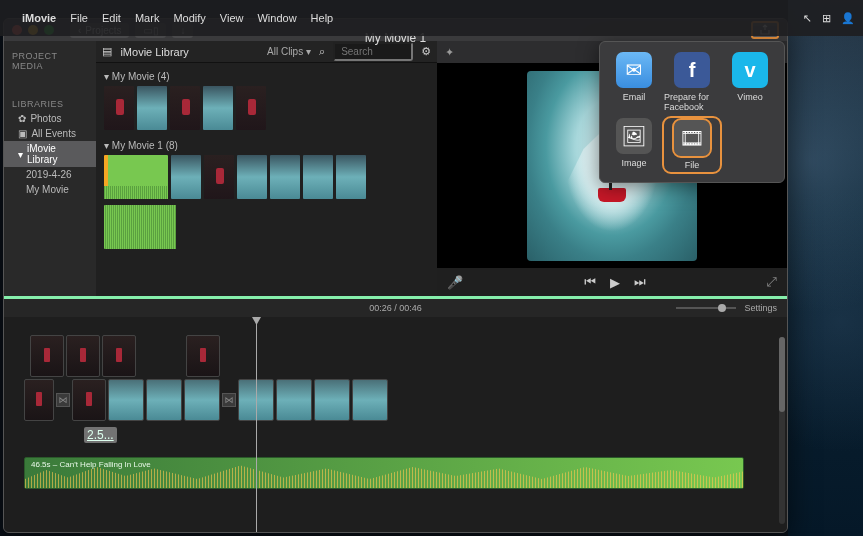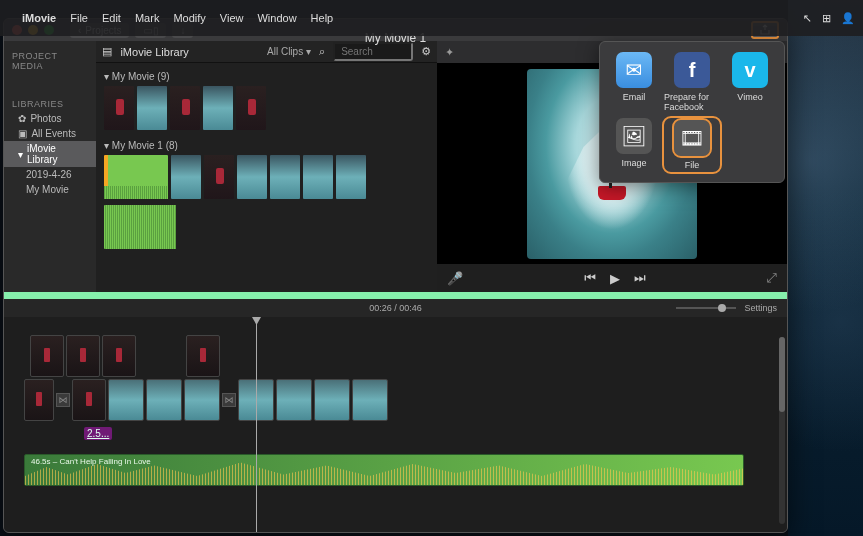--- a/index.html
+++ b/index.html
@@ -29,21 +29,21 @@
   .traffic { display: flex; gap: 6px; padding-left: 8px; }
   .traffic span { width: 10px; height: 10px; border-radius: 50%; }
   .tr-red{background:#ff5f57}.tr-yel{background:#ffbd2e}.tr-grn{background:#28c940}
   .title { position: absolute; left: 50%; transform: translateX(-50%); font-size: 12px; color: #ddd; margin-top: 16px; }
   .tb-left { display:flex; gap:6px; margin-left:16px; align-items:center; }
   .tb-btn { background:#4a4a4c; color:#ccc; padding:2px 8px; border-radius:3px; font-size:10px; display:flex; align-items:center; gap:4px; }
   .tb-right { margin-left:auto; margin-right:8px; display:flex; gap:6px; }
   .share-btn { width:28px; height:18px; background:#5a5a5c; border-radius:3px; display:flex; align-items:center; justify-content:center; border:2px solid #e8923e; }
 
   
-  .top { flex: 0 0 258px; display:flex; border-bottom:7px solid #86efac; }
+  .top { flex: 0 0 258px; display:flex; border-bottom:3px solid #86efac; }
 
   .sidebar { width: 92px; background:#292929; padding:6px 0; font-size:10px; }
   .sidebar .hdr { color:#888; padding:4px 8px 2px; font-size:9px; letter-spacing:.5px; }
   .sidebar .itm { padding:2px 8px 2px 14px; color:#bbb; display:flex; align-items:center; gap:4px; }
   .sidebar .itm.sel { background:#5a5a5c; color:#fff; }
 
   .browser { flex:1; background:#202020; display:flex; flex-direction:column; }
   .tabs { height:22px; background:#2d2d2f; display:flex; align-items:center; gap:2px; padding-left:6px; }
   .tabs .tab { padding:3px 10px; color:#aaa; font-size:10px; border-radius:3px; }
   .tabs .tab.active { background:#5e5e60; color:#fff; }
@@ -101,21 +101,21 @@
   .playhead::before{content:"";position:absolute;top:0;left:-4px;width:9px;height:8px;background:#aaa;clip-path:polygon(0 0,100% 0,50% 100%);}
   
   .tl-row { display:flex; gap:2px; margin-bottom:2px; align-items:flex-end; }
   .tclip { height:42px; border:1px solid #444; border-radius:2px; background:#333; }
   .tclip.dark { background:linear-gradient(180deg,#2a2020,#1a1416); position:relative;}
   .tclip.dark::after{content:"";position:absolute;left:40%;top:30%;width:6px;height:14px;background:#a82838;border-radius:1px;}
   .tclip.ice { background:linear-gradient(180deg,#4a7078,#6db0b8 50%,#4a8a95);}
   .trans { width:14px; height:14px; background:#3a3a3a; border:1px solid #555; display:flex; align-items:center; justify-content:center; color:#888; font-size:9px; align-self:center;}
   
   .aud-track { margin-top:6px; }
-  .aud-tag { display:inline-block; background:#701a75; color:#dfe; font-size:10px; padding:1px 3px; border-radius:2px;text-decoration:underline;}
+  .aud-tag { display:inline-block; background:#737373; color:#dfe; font-size:12px; padding:1px 3px; border-radius:2px;text-decoration:underline;}
   .aud-wave { height:32px; background:linear-gradient(90deg,#3a7a3a,#78c850); border:1px solid #2a5a2a; border-radius:2px; position:relative; margin-top:1px;}
   .aud-wave::after{content:"";position:absolute;inset:0;background:repeating-linear-gradient(90deg,rgba(255,200,80,.6) 0,rgba(255,200,80,.6) 1px,transparent 1px,transparent 3px);clip-path:polygon(0 70%,3% 40%,6% 65%,10% 30%,14% 60%,18% 35%,24% 70%,30% 25%,36% 65%,42% 35%,48% 70%,54% 30%,60% 60%,66% 35%,72% 70%,78% 30%,84% 60%,90% 40%,96% 65%,100% 45%,100% 100%,0 100%);}
   .aud-label { position:absolute; left:6px; top:2px; font-size:8px; color:#e8f8e8; z-index:2;}
 
   .scroll-v { position:absolute; right:2px; top:20px; bottom:8px; width:6px; background:#333; border-radius:3px;}
   .scroll-v::after{content:"";position:absolute;top:0;left:0;right:0;height:40%;background:#666;border-radius:3px;}
 
   svg { display:block; }
 </style>
 </head>
@@ -207,21 +207,21 @@
     <div class="browser">
       <div class="browser-tb">
         <span>▤</span>
         <span class="lib-name">iMovie Library</span>
         <span class="allclips"><span>All Clips</span> ▾</span>
         <span>⌕</span>
         <input class="search" placeholder="Search" style="">
         <span>⚙</span>
       </div>
       <div class="clip-area">
-        <div class="event-hdr">▾ <span>My Movie  (9)</span></div>
+        <div class="event-hdr">▾ <span>My Movie  (4)</span></div>
         <div class="clip-row">
           <div class="clip dark"></div>
           <div class="clip ice"></div>
           <div class="clip dark"></div>
           <div class="clip ice"></div>
           <div class="clip dark"></div>
         </div>
         <div class="event-hdr">▾ <span>My Movie 1  (8)</span></div>
         <div class="clip-row">
           <div class="clip audio"></div>

